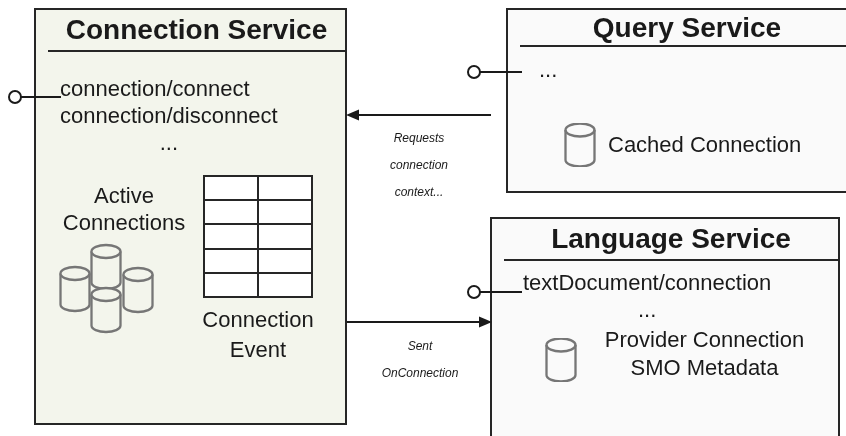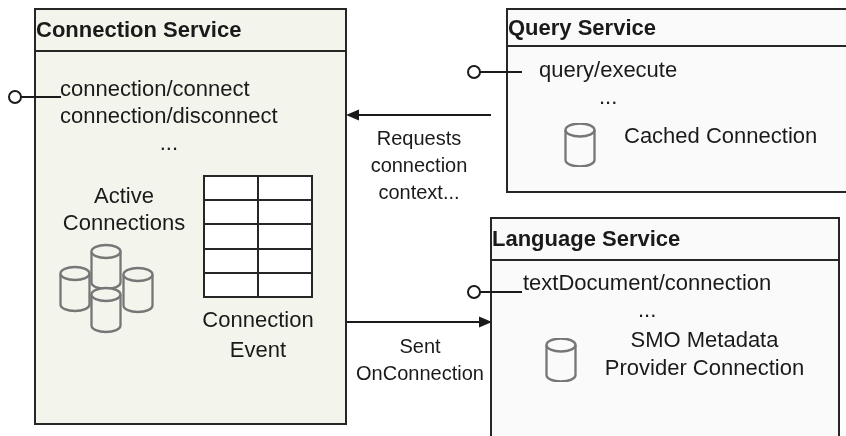--- a/index.html
+++ b/index.html
@@ -12,39 +12,39 @@
   html,body{margin:0;padding:0;background:#ffffff;}
   .canvas{
     position:relative;width:846px;height:436px;background:#ffffff;
     font-family:"Liberation Sans",sans-serif;color:var(--text);overflow:hidden;
   }
   .box{position:absolute;border:2px solid var(--box-border);box-sizing:border-box;}
   .box.green{background:var(--connection-box-fill);}
   .box.white{background:var(--service-box-fill);}
   .hdr{
     border-bottom:2px solid var(--box-border);
-    font-weight:bold;font-size:22px;
+    font-weight:bold;font-size:28px;text-align:center;margin-left:12px;
   }
   .abs{position:absolute;}
   .methods{font-size:22px;line-height:27px;white-space:nowrap;}
   .methods .dots{text-align:center;}
   .lbl{font-size:22px;line-height:27px;text-align:center;}
   .cb-lbl{font-size:22px;line-height:30px;text-align:center;}
-  .arrow-label{font-size:20px;line-height:27px;text-align:center;font-weight:500;}
+  .arrow-label{font-size:12px;font-style:italic;line-height:27px;text-align:center;font-weight:500;}
   .grid{
     display:grid;grid-template-columns:1fr 1fr;grid-template-rows:repeat(5,1fr);
     gap:2px;background:var(--box-border);border:2px solid var(--box-border);box-sizing:border-box;
   }
   .grid div{background:#ffffff;}
   .cyl-fill{fill:var(--connection-box-fill);stroke:var(--database-icon-stroke);stroke-width:2.3;}
   .cyl-line{fill:none;stroke:var(--database-icon-stroke);stroke-width:2.3;}
   .wire{stroke:var(--text);stroke-width:2;}
   .wire-head{fill:var(--text);stroke:none;}
   .wire-circle{fill:#ffffff;stroke:var(--text);stroke-width:2;}
-  .flexrow{display:flex;align-items:flex-start;gap:28px;}
+  .flexrow{display:flex;align-items:center;gap:12px;}
   .flexrow .cap{font-size:22px;white-space:nowrap;}
 </style>
 </head>
 <body>
 
 <div class="canvas">
 
   <div class="box green" style="left:34px;top:8px;width:313px;height:417px;">
     <div class="hdr" style="height:40px;line-height:40px;">Connection Service</div>
 
@@ -90,21 +90,20 @@
     <div class="cb-lbl abs" style="left:142px;top:295px;width:160px;">
       <div>Connection</div>
       <div>Event</div>
     </div>
   </div>
 
   <div class="box white" style="left:506px;top:8px;width:350px;height:185px;">
     <div class="hdr" style="height:35px;line-height:35px;">Query Service</div>
 
     <div class="methods abs" style="left:31px;top:46px;">
-      <div>query/execute</div>
       <div class="dots">...</div>
     </div>
 
     <div class="flexrow abs" style="left:56px;top:113px;">
       <svg width="32" height="44" viewBox="0 0 32 44">
         <path class="cyl-line" d="M1.5,7 v30 a14.5,6.5 0 0 0 29,0 v-30"></path>
         <ellipse class="cyl-line" cx="16" cy="7" rx="14.5" ry="6.5"></ellipse>
       </svg>
       <span class="cap">Cached Connection</span>
     </div>
@@ -116,22 +115,22 @@
     <div class="methods abs" style="left:31px;top:50px;">
       <div>textDocument/connection</div>
       <div class="dots">...</div>
     </div>
 
     <svg class="abs" style="left:53px;top:119px;" width="32" height="44" viewBox="0 0 32 44">
       <path class="cyl-line" d="M1.5,7 v30 a14.5,6.5 0 0 0 29,0 v-30"></path>
       <ellipse class="cyl-line" cx="16" cy="7" rx="14.5" ry="6.5"></ellipse>
     </svg>
     <div class="lbl abs" style="left:95px;top:107px;width:235px;line-height:28px;">
+      <div>Provider Connection</div>
       <div>SMO Metadata</div>
-      <div>Provider Connection</div>
     </div>
   </div>
 
   <svg class="abs" style="left:7px;top:89px;" width="56" height="16" viewBox="0 0 56 16">
     <line class="wire" x1="14" y1="8" x2="54" y2="8"></line>
     <circle class="wire-circle" cx="8" cy="8" r="6"></circle>
   </svg>
 
   <svg class="abs" style="left:466px;top:64px;" width="56" height="16" viewBox="0 0 56 16">
     <line class="wire" x1="14" y1="8" x2="56" y2="8"></line>

